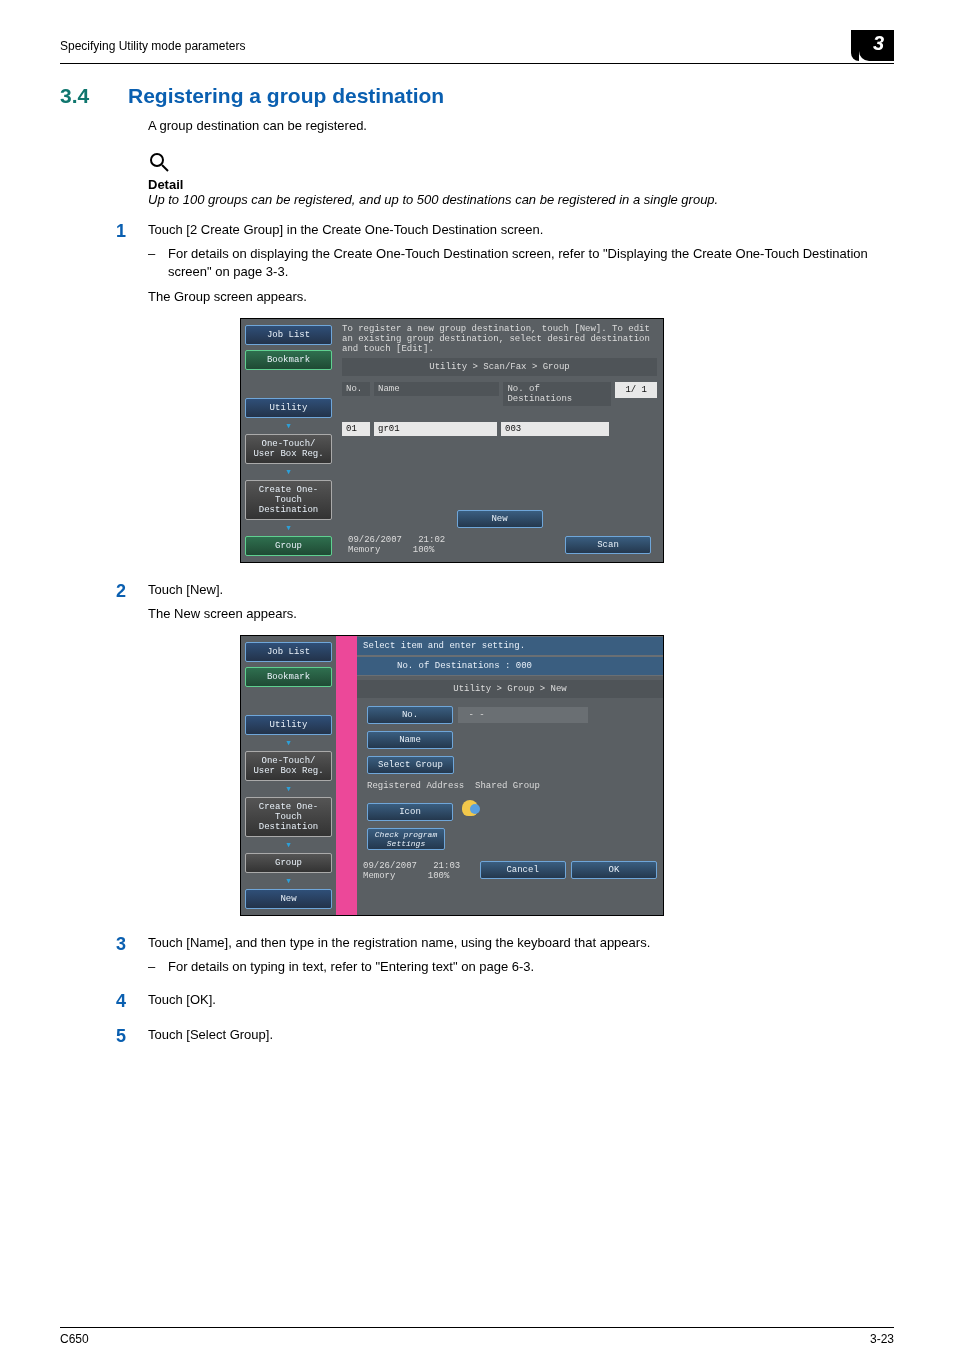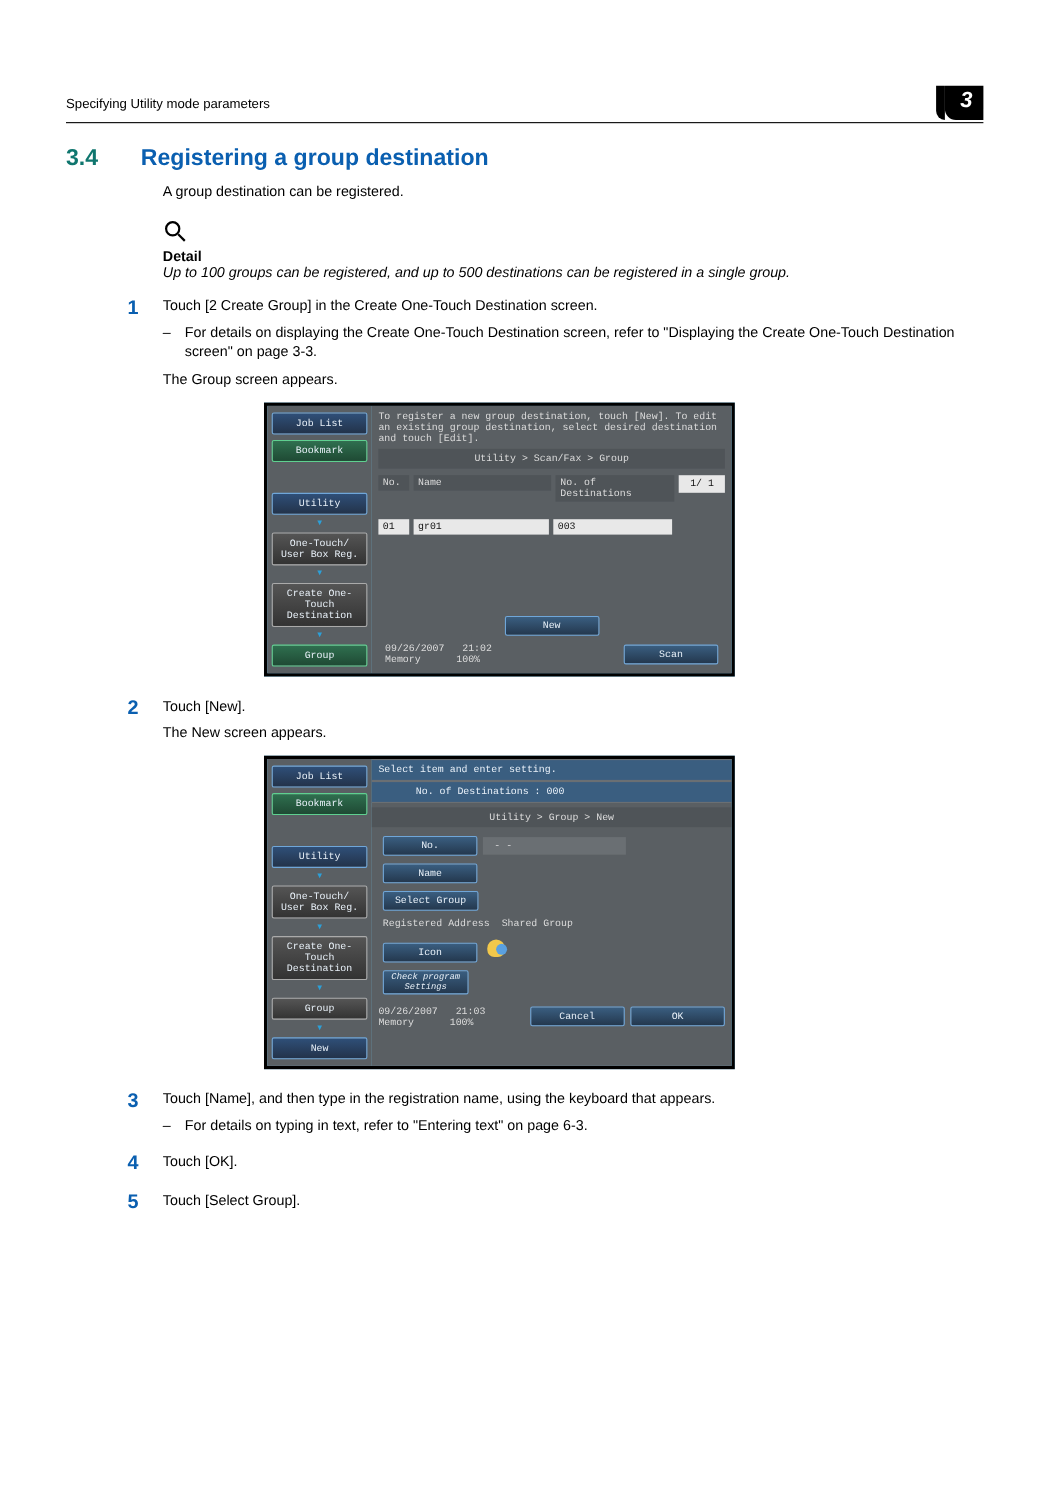--- a/index.html
+++ b/index.html
@@ -1,37 +1,37 @@
 <!DOCTYPE html>
 <html><head>
 <meta charset="utf-8">
 <style>
 body { margin:0; font-family:Arial,Helvetica,sans-serif; font-size:13px; color:#000; background:#fff; width:954px; }
 .page { padding:30px 60px 30px 60px; box-sizing:border-box; }
-.header-row { display:flex; justify-content:space-between; align-items:center; border-bottom:1px solid #000; padding-bottom:2px; margin-bottom:20px;margin-top:48px; }
+.header-row { display:flex; justify-content:space-between; align-items:center; border-bottom:1px solid #000; padding-bottom:2px; margin-bottom:20px; }
 .header-left { font-size:12px; }
 .header-badge { background:#000; color:#fff; font-weight:bold; font-style:italic; font-size:20px; padding:2px 10px 6px 14px; border-radius:0 0 0 10px; position:relative; }
 .header-badge::before { content:""; position:absolute; left:-8px; top:0; width:8px; height:100%; background:#000; border-radius:0 0 0 8px;}
 .section-row { display:flex; align-items:flex-start; margin-bottom:10px; }
 .sec-no { color:#0f766e; font-size:21px; font-weight:bold; width:68px; }
 .sec-title { color:#0a5fb0; font-size:21px; font-weight:bold; }
 .body-indent { margin-left:88px; }
 .detail-block { margin:18px 0 12px 88px; }
 .mag { display:block; margin-bottom:4px; }
 .detail-head { font-weight:bold; font-size:13px; }
 .detail-text { font-style:italic; }
 .step-row { display:flex; align-items:flex-start; margin-top:14px; }
 .step-num { color:#0a5fb0; font-size:18px; font-weight:bold; width:88px; text-align:left; padding-left:56px; box-sizing:border-box;}
 .step-body { flex:1; font-size:13px; line-height:1.4; }
 .sub { margin-top:6px; padding-left:20px; position:relative; }
 .sub::before { content:"–"; position:absolute; left:0; }
 .img-slot { margin:12px 0 4px 180px; display:inline-block; }
 
 
-.lcd { width:422px; background:#7dd3fc; border:3px solid #000000; font-family:"Courier New",monospace; font-size:9px; color:#fff; }
+.lcd { width:422px; background:#ec4899; border:1px solid #000000; font-family:"Courier New",monospace; font-size:9px; color:#fff; }
 .lcd .side { width:95px; background:#5a5f63; display:flex; flex-direction:column; padding:6px 4px; box-sizing:border-box; gap:5px; }
 .lcd .btn { background:linear-gradient(#2f4f78,#23334a); border:1px solid #6fa6d9; border-radius:2px; text-align:center; padding:4px 2px; font-size:9px; color:#e8f0f8;}
 .lcd .btn.green { background:linear-gradient(#2f6f4f,#1f4a34); border-color:#5fd090;}
 .lcd .btn.gray { background:linear-gradient(#555,#333); border-color:#aaa;}
 .lcd .arrow { color:#2da0d8; text-align:center; font-size:11px; line-height:6px;}
 .lcd .top { display:flex; }
 .lcd .main { flex:1; padding:5px 6px 4px 6px; color:#dcdcdc; display:flex; flex-direction:column; box-sizing:border-box;}
 .lcd .crumb { background:#4f5458; padding:4px 6px; margin-top:4px; font-size:9px;text-align:center;}
 .row-table { display:flex; margin-top:6px; align-items:flex-start; gap:4px; }
 .th { background:#4f5458; color:#dcdcdc; padding:2px 4px; font-size:9px; }
@@ -148,21 +148,21 @@
           <div class="btn gray" style="white-space:pre-line">One-Touch/
 User Box Reg.</div>
           <div class="arrow">▾</div>
           <div class="btn gray" style="white-space:pre-line">Create One-Touch
 Destination</div>
           <div class="arrow">▾</div>
           <div class="btn gray">Group</div>
           <div class="arrow">▾</div>
           <div class="btn">New</div>
         </div>
-        <div class="main" style="background:#5a5f63; padding:0;">
+        <div class="main" style="background:#5a5f63; padding:0;margin-left:21px;">
           <div class="blue-title">Select item and enter setting.</div>
           <div class="blue-title" style="text-align:left; padding-left:40px;">No. of Destinations :   000</div>
           <div class="crumb">Utility &gt; Group &gt; New</div>
           <div style="padding:8px 10px; display:flex; flex-direction:column; gap:7px;">
             <div><span class="fld-btn">No.</span> <span class="fld-val">- -</span></div>
             <div><span class="fld-btn">Name</span></div>
             <div><span class="fld-btn">Select Group</span></div>
             <div><span style="color:#dcdcdc; font-size:9px;">Registered Address</span>&nbsp;&nbsp;<span style="color:#dcdcdc; font-size:9px;">Shared Group</span></div>
             <div><span class="fld-btn">Icon</span> <span class="grp-icon"></span></div>
             <div><span class="fld-btn" style="white-space:pre-line; font-size:8px; padding:1px 6px;font-style:italic;">Check program

